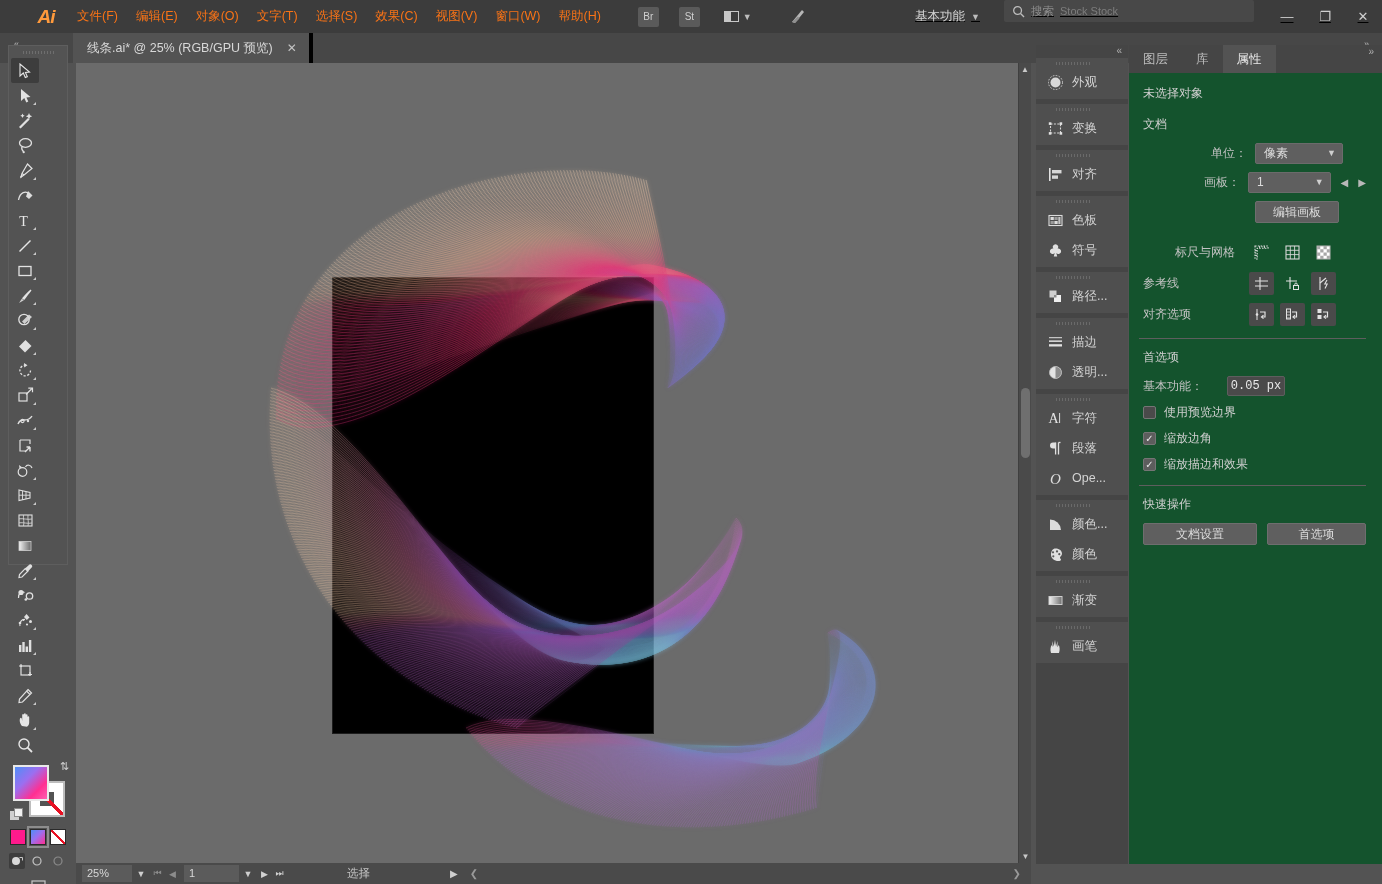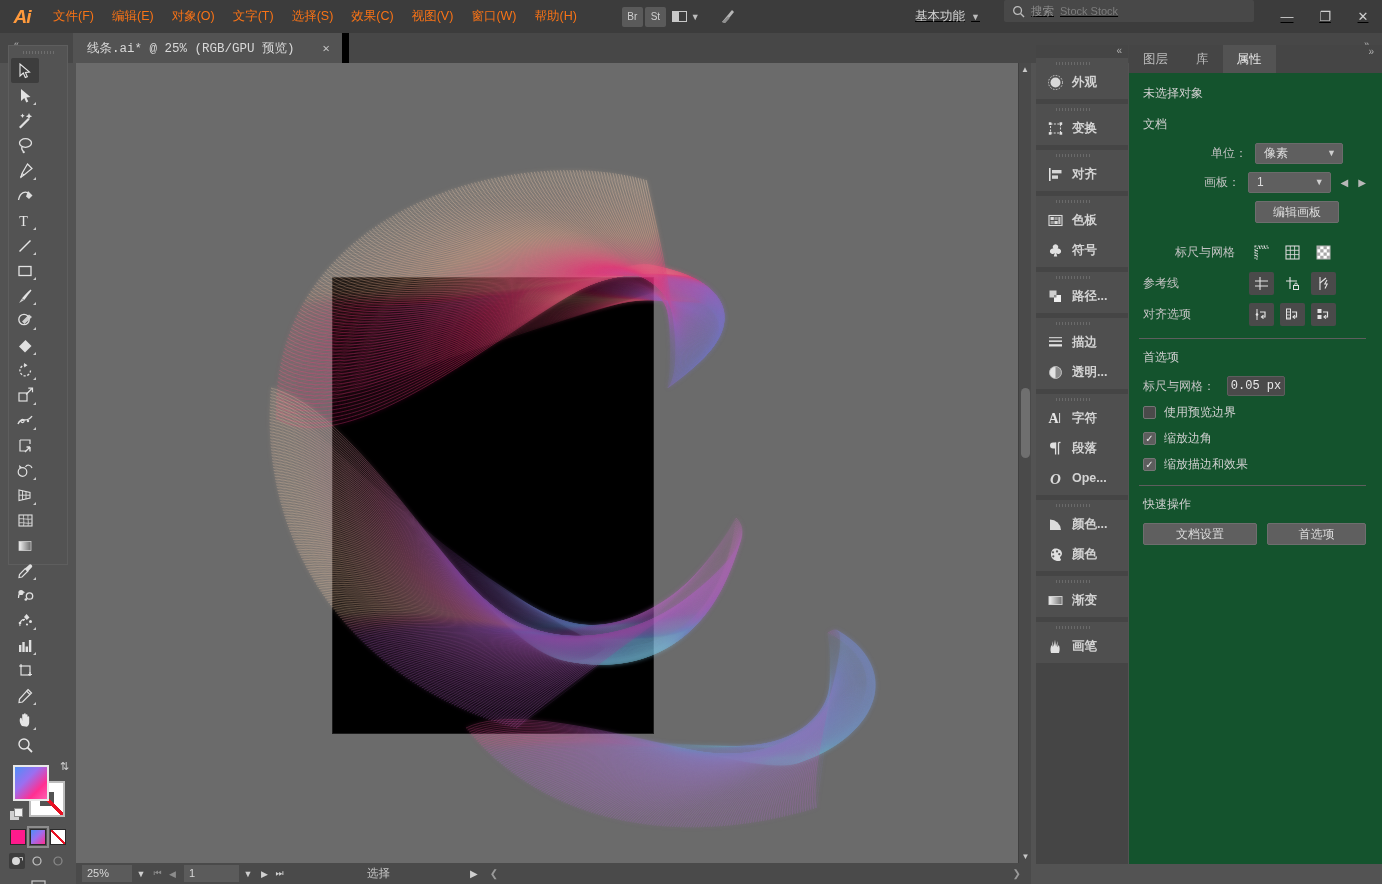--- a/index.html
+++ b/index.html
@@ -9,33 +9,33 @@
     font-family: "Liberation Sans", "DejaVu Sans", sans-serif;
     overflow: hidden;
     -webkit-font-smoothing: antialiased;
   }
   #app { position: relative; width: 1382px; height: 884px; }
 
   
   .menubar {
     position: absolute; left: 0; top: 0; width: 1382px; height: 33px;
     background: #3c3c3c;
-    display: flex; align-items: center;
+    display: flex; align-items: center; padding-left: 24px;
   }
   .ai-logo {
     width: 44px; height: 33px; display: flex; align-items: center; justify-content: center;
     color: #ff9a3c; font-size: 19px; font-weight: bold; font-style: italic;
     letter-spacing: -1px;
   }
   .menu-items { display: flex; align-items: center; height: 33px; }
   .menu-item {
     padding: 0 9px; height: 33px; line-height: 33px;
     color: #f97316; font-size: 12.5px; white-space: nowrap; cursor: default;
   }
-  .menubar-tools { display: flex; align-items: center; margin-left: 36px; gap: 2px; }
+  .menubar-tools { display: flex; align-items: center; margin-left: 28px; gap: 20px; }
   .sq-btn {
     width: 21px; height: 20px; background: #5a5a5a; border-radius: 2px;
     color: #d0d0d0; font-size: 10px; display: flex; align-items: center; justify-content: center;
   }
   .arrange-btn { display: flex; align-items: center; gap: 4px; padding: 0 4px; }
   .arrange-glyph { width: 15px; height: 11px; border: 1.4px solid #c8c8c8; display: flex; }
   .arrange-glyph i { display:block; height: 100%; border-right: 1.4px solid #c8c8c8; width: 6px; background:#c8c8c8; }
   .chev { color: #bdbdbd; font-size: 9px; }
   .shuttle {
     margin-left: 12px; width: 20px; height: 20px;
@@ -65,22 +65,22 @@
   .tabbar {
     position: absolute; left: 0; top: 33px; width: 1382px; height: 30px;
     background: #474747;
   }
   .collapse-tl {
     position:absolute; left: 6px; top: 4px; width: 20px; height: 14px;
     color:#b5b5b5; font-size: 9px; text-align:center; line-height:14px; letter-spacing:-1px;
   }
   .doc-tab {
     position: absolute; left: 73px; top: 0; height: 30px;
-    background: #535353; display: flex; align-items: center; gap: 28px;
-    padding: 0 12px 0 14px; border-right: 7px solid #000000; font-family: Liberation Mono, monospace;
+    background: #535353; display: flex; align-items: center; gap: 14px;
+    padding: 0 12px 0 14px; border-right: 4px solid #000000;
   }
   .doc-tab .title { color: #d8d8d8; font-size: 12.5px; white-space: nowrap; }
   .doc-tab .x { color: #c4c4c4; font-size: 12px; }
   .collapse-tr {
     position:absolute; right: 6px; top: 4px; width: 20px; height: 14px;
     color:#b5b5b5; font-size: 9px; text-align:center; line-height:14px; letter-spacing:-1px;
   }
 
   
   .toolbar {
@@ -181,42 +181,42 @@
     width: 50px; height: 17px; background: #5b5b5b; color: #d8d8d8;
     font-size: 11px; line-height: 17px; padding-left: 5px; margin-left: 6px;
   }
   .mini-chev { width: 18px; text-align:center; color:#cfcfcf; font-size:9px; }
   .nav-btn { width: 15px; text-align:center; color:#8c8c8c; font-size:9px; }
   .nav-btn.on { color:#d2d2d2; }
   .page-field {
     width: 55px; height: 17px; background: #5b5b5b; color: #d8d8d8;
     font-size: 11px; line-height: 17px; padding-left: 5px; margin-left: 4px;
   }
-  .status-text { margin-left: 80px; color:#c6c6c6; font-size:11.5px; }
+  .status-text { margin-left: 60px; color:#c6c6c6; font-size:11.5px; }
   .status-play{ margin-left: 80px; color:#cfcfcf; font-size:10px;}
   .status-left{ margin-left: 12px; color:#9a9a9a; font-size:10px;}
   .status-right{ margin-left:auto; margin-right:10px; color:#9a9a9a; font-size:10px;}
 
   
   .icondock {
     position: absolute; left: 1036px; top: 45px; width: 92px; height: 819px;
     background: #454545;
   }
   .dock-grip { height: 13px; position:relative; }
   .dock-grip:after{
     content:'\00AB'; position:absolute; right: 6px; top: 0px; color:#b0b0b0; font-size:10px;
   }
   .dockgroup { margin-bottom: 5px; background: #4f4f4f; padding: 2px 0; }
   .dockgroup .gbar { height: 7px; position:relative; }
   .dockgroup .gbar:after{
     content:''; position:absolute; left: 20px; top: 2px; width: 36px; height: 3px;
     background: repeating-linear-gradient(90deg,#6a6a6a 0 1px,transparent 1px 3px);
   }
   .dockitem {
-    display: flex; align-items: center; gap: 8px; height: 30px; padding-left: 10px; font-weight: bold;
+    display: flex; align-items: center; gap: 8px; height: 30px; padding-left: 10px;
   }
   .dockitem .ic { width: 18px; height:18px; display:flex;align-items:center;justify-content:center; }
   .dockitem .lb { color: #d3d3d3; font-size: 12.5px; white-space:nowrap; }
 
   
   .proppanel {
     position: absolute; left: 1129px; top: 45px; width: 253px; height: 819px;
     background: #14532d;
   }
   .prop-tabs { display:flex; height: 28px; background:#454545; position:relative; }
@@ -1874,21 +1874,21 @@
               <path d="M11 9.3 L9 11 L11 12.6" fill="none" stroke="#e2e2e2" stroke-width="1.2"></path>
             </svg>
         </div>
       </div>
 
       <div class="divline"></div>
 
       <div class="sec-title">首选项</div>
 
       <div class="row">
-        <div class="rlabel" style="width:76px;margin-right:8px;text-align:left;">标尺与网格：</div>
+        <div class="rlabel" style="width:76px;margin-right:8px;text-align:left;">基本功能：</div>
         <div class="numfield">0.05 px</div>
       </div>
 
       <div class="checkrow">
         <div class="cb unchecked">✓</div>
         <div class="cklabel">使用预览边界</div>
       </div>
       <div class="checkrow">
         <div class="cb">✓</div>
         <div class="cklabel">缩放边角</div>

